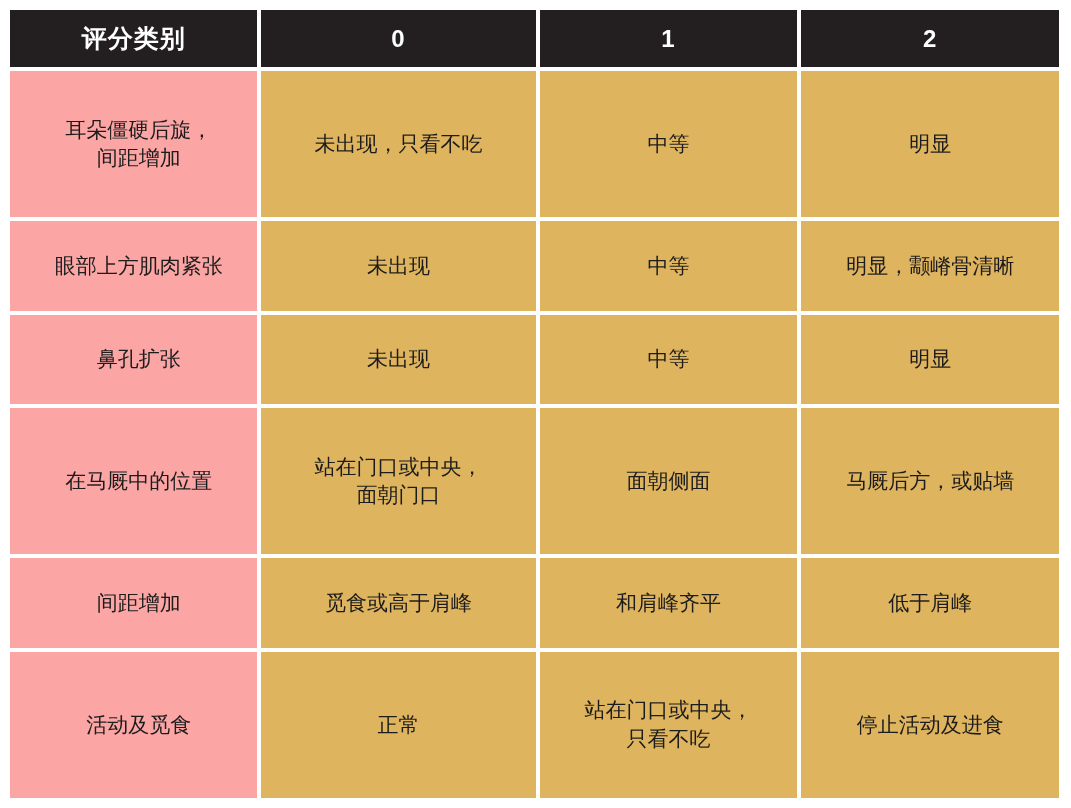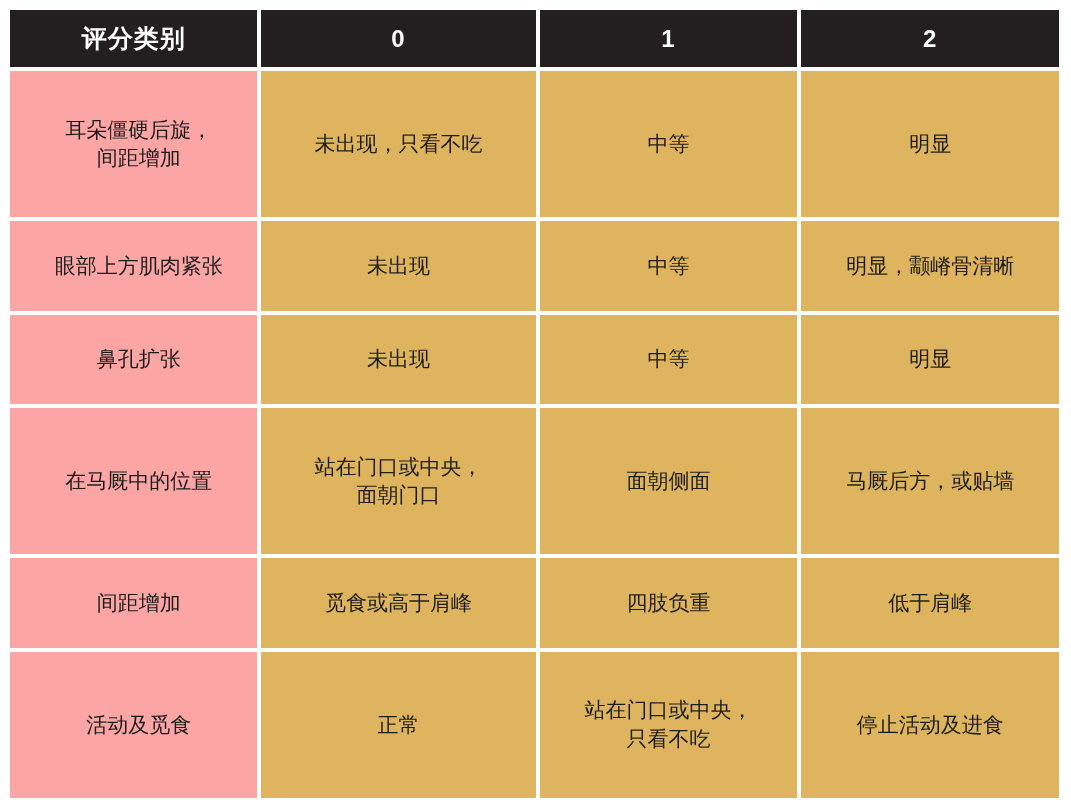--- a/index.html
+++ b/index.html
@@ -150,21 +150,21 @@
           </td>
       </tr>
       <tr>
         <td class="body-cell label">
             <span class="cell-text">间距增加</span>
           </td>
         <td class="body-cell">
             <span class="cell-text">觅食或高于肩峰</span>
           </td>
         <td class="body-cell">
-            <span class="cell-text">四肢负重</span>
+            <span class="cell-text">和肩峰齐平</span>
           </td>
         <td class="body-cell">
             <span class="cell-text">低于肩峰</span>
           </td>
       </tr>
       <tr>
         <td class="body-cell label">
             <span class="cell-text">活动及觅食</span>
           </td>
         <td class="body-cell">

